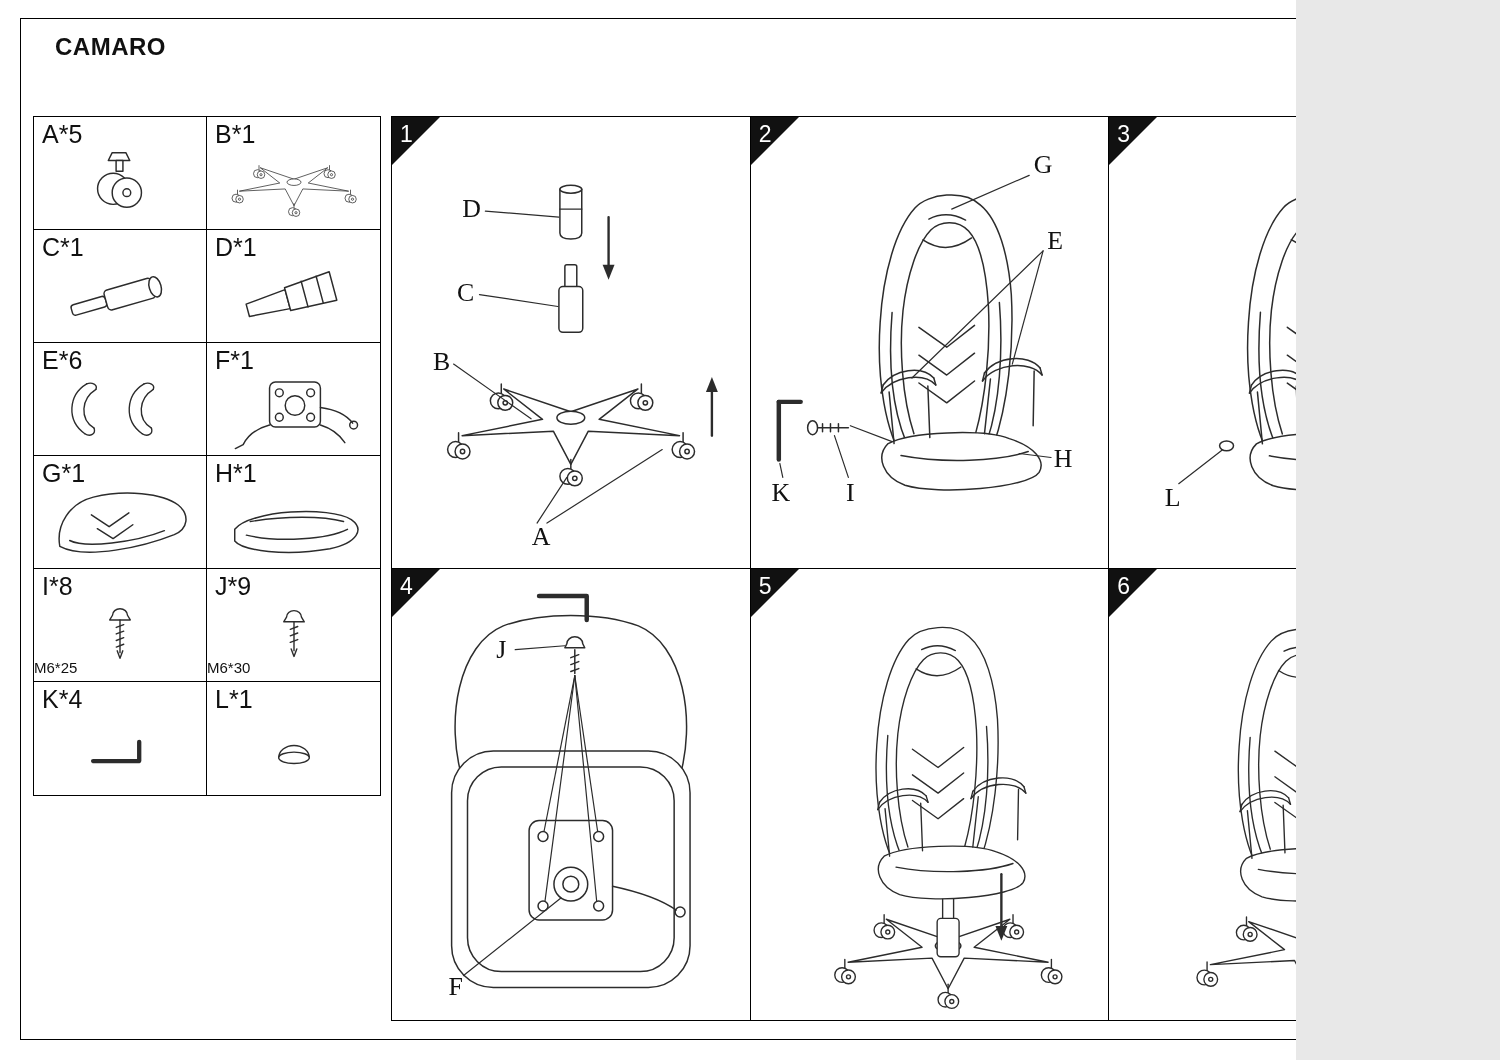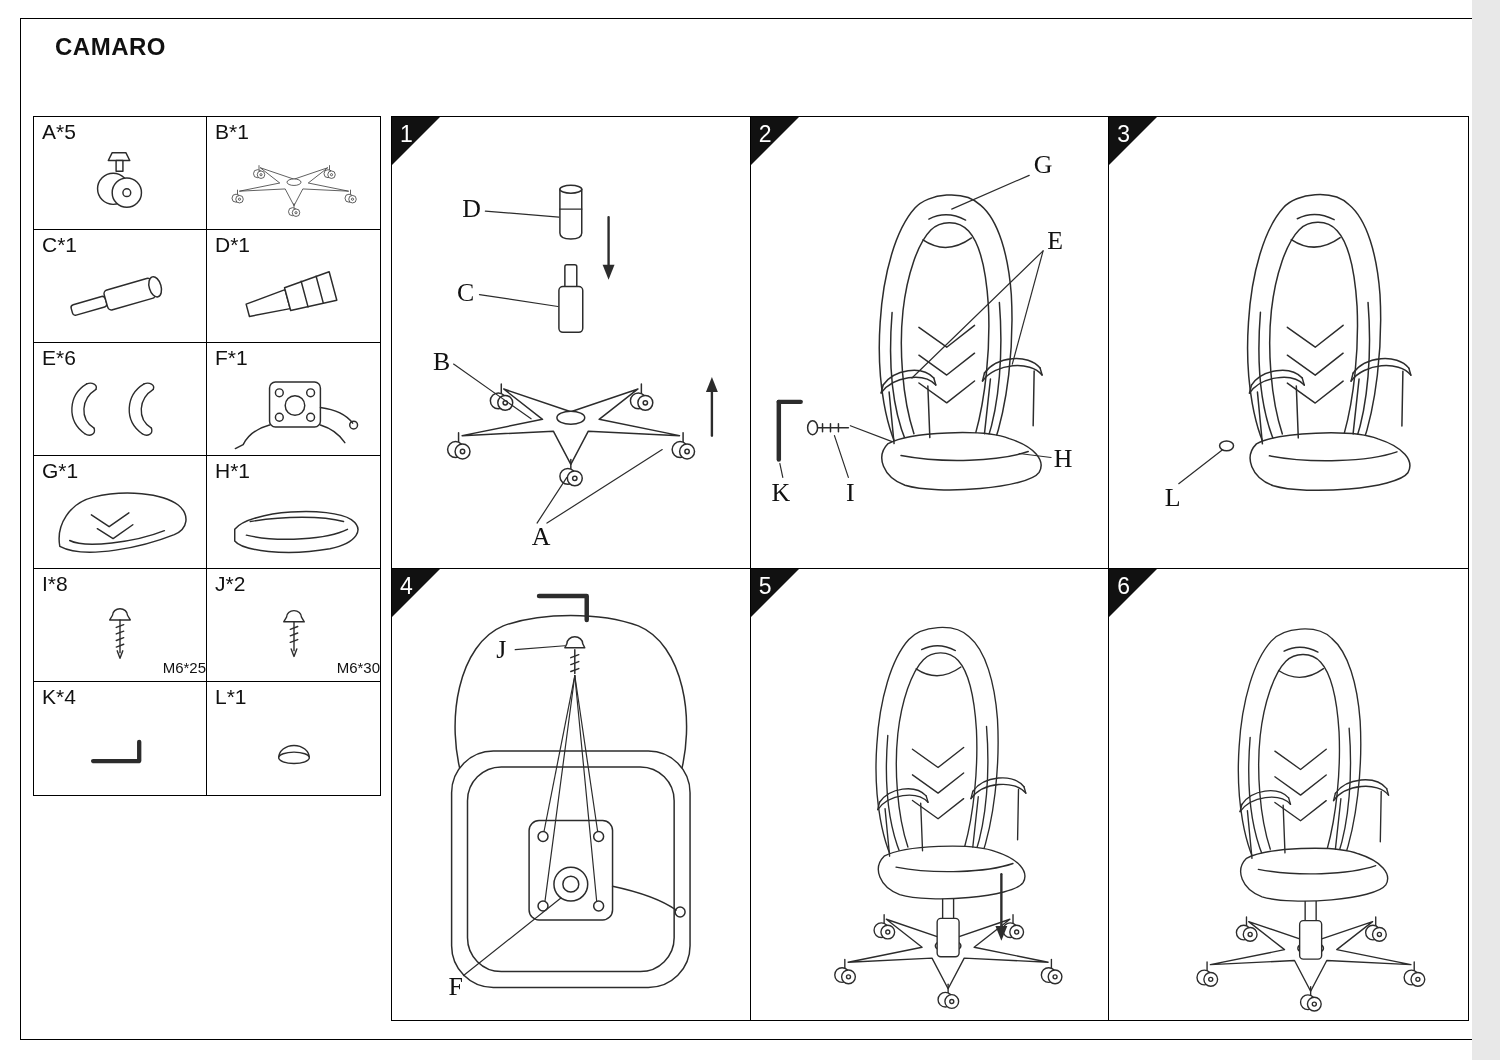--- a/index.html
+++ b/index.html
@@ -1,29 +1,29 @@
 <!DOCTYPE html>
 <html><head>
 <meta charset="utf-8">
 <style>
   html,body{margin:0;padding:0;background:#e8e8e8}
-  .page{position:relative;width:1472px;height:1060px;background:#fff;
+  .page{position:relative;width:1296px;height:1060px;background:#fff;
         font-family:"Liberation Sans",sans-serif;color:#111;overflow:hidden}
   .sheet-border{position:absolute;left:20px;top:18px;width:1458px;height:1022px;
         border:1.5px solid #000;box-sizing:border-box}
   .title{position:absolute;left:34px;top:14px;font-size:24px;font-weight:bold;letter-spacing:.5px}
 
   .parts-table{position:absolute;left:12px;top:97px;width:348px;height:680px;
         display:grid;grid-template-columns:1fr 1fr;grid-template-rows:repeat(6,1fr);
         border:1px solid #000;box-sizing:border-box;background:#fff}
   .part-cell{position:relative;border-right:1px solid #000;border-bottom:1px solid #000;box-sizing:border-box}
   .part-cell:nth-child(2n){border-right:none}
   .part-cell:nth-child(n+11){border-bottom:none}
-  .part-label{position:absolute;left:8px;top:3px;font-size:21px}
-  .part-note{position:absolute;left:0;right:0;bottom:5px;text-align:right;font-size:15px}
+  .part-label{position:absolute;left:8px;top:3px;font-size:25px}
+  .part-note{position:absolute;left:0;right:0;bottom:5px;text-align:left;font-size:15px}
   .part-icon{position:absolute;left:50%;top:56%;transform:translate(-50%,-45%)}
   .part-icon.low{top:60%}
 
   .steps-grid{position:absolute;left:370px;top:97px;width:1078px;height:905px;
         display:grid;grid-template-columns:repeat(3,1fr);grid-template-rows:repeat(2,1fr);
         border:1px solid #000;box-sizing:border-box;background:#fff}
   .step-cell{position:relative;border-right:1px solid #000;border-bottom:1px solid #000;box-sizing:border-box}
   .step-cell:nth-child(3n){border-right:none}
   .step-cell:nth-child(n+4){border-bottom:none}
   .step-corner{position:absolute;left:0;top:0;width:0;height:0;
@@ -213,21 +213,21 @@
             <line x1="16" y1="30" x2="24" y2="27"></line>
             <line x1="16" y1="37" x2="24" y2="34"></line>
             <line x1="16" y1="44" x2="24" y2="41"></line>
             <path d="M17,48 L20,56 L23,48"></path>
           </g>
         </svg>
         <span class="part-note">M6*25</span>
       </div>
 
       <div class="part-cell">
-        <span class="part-label">J*2</span>
+        <span class="part-label">J*9</span>
         <svg class="part-icon" width="38" height="58" viewBox="0 0 40 62">
           <g class="art">
             <path class="fw" d="M12,12 a8,7 0 0 1 16,0 l3,5 h-22 z"></path>
             <line x1="20" y1="17" x2="20" y2="48"></line>
             <line x1="16" y1="25" x2="24" y2="22"></line>
             <line x1="16" y1="32" x2="24" y2="29"></line>
             <line x1="16" y1="39" x2="24" y2="36"></line>
             <path d="M17,46 L20,54 L23,46"></path>
           </g>
         </svg>

